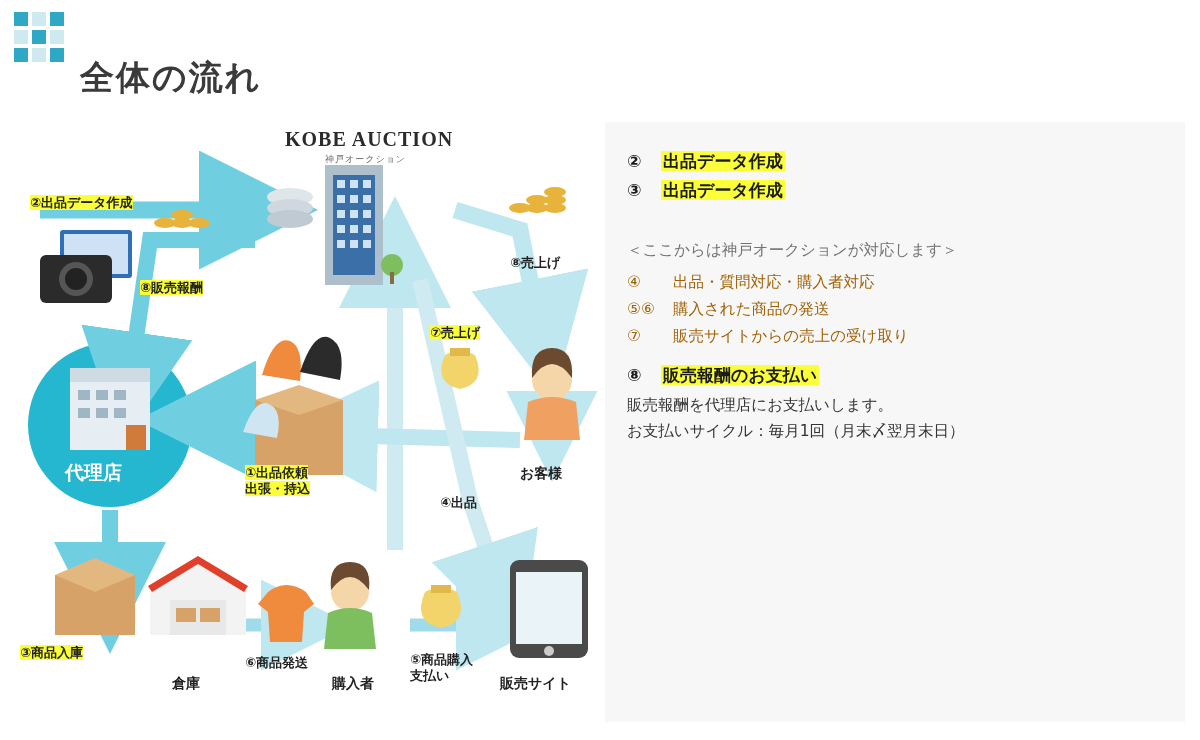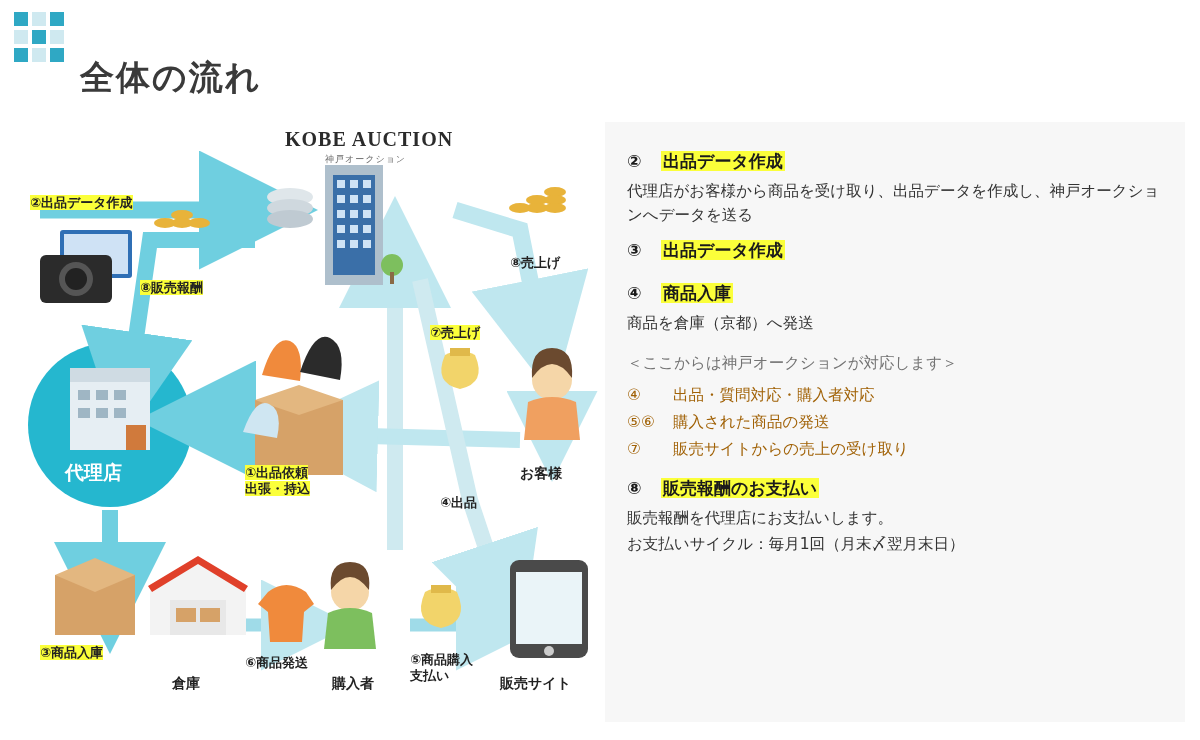--- a/index.html
+++ b/index.html
@@ -241,21 +241,21 @@
   <div class="dlabel" style="left:30px;top:115px;">
     <span class="hl">②出品データ作成</span>
   </div>
   <div class="dlabel" style="left:140px;top:200px;">
     <span class="hl">⑧販売報酬</span>
   </div>
   <div class="dlabel" style="left:245px;top:385px;">
     <span class="hl">①出品依頼</span><br>
     <span class="hl">出張・持込</span>
   </div>
-  <div class="dlabel" style="left:40px;top:565px;">
+  <div class="dlabel" style="left:20px;top:565px;">
     <span class="hl">③商品入庫</span>
   </div>
   <div class="dlabel" style="left:245px;top:575px;">
     <span>⑥商品発送</span>
   </div>
   <div class="dlabel" style="left:410px;top:572px;">
     <span>⑤商品購入</span><br>
     <span>支払い</span>
   </div>
   <div class="dlabel" style="left:440px;top:415px;">
@@ -276,37 +276,30 @@
 </div>
 
 <div class="panel">
   <div class="panel-inner">
 
 
     <div class="row">
       <div class="hd">
         <span class="num">②</span><span class="txt">出品データ作成</span>
       </div>
-      <p class="body-text">代理店がお客様から商品を受け取り、出品データを作成し、神戸オークションへデータを送る</p>
     </div>
 
     <div class="row">
       <div class="hd">
         <span class="num">③</span><span class="txt">出品データ作成</span>
       </div>
     </div>
 
     <div class="gap"></div>
 
-    <div class="row">
-      <div class="hd">
-        <span class="num">④</span><span class="txt">商品入庫</span>
-      </div>
-      <p class="body-text">商品を倉庫（京都）へ発送</p>
-    </div>
 
     <div class="sec-note">＜ここからは神戸オークションが対応します＞</div>
 
     <div class="li">
       <span class="n">④</span><span>出品・質問対応・購入者対応</span>
     </div>
     <div class="li">
       <span class="n">⑤⑥</span><span>購入された商品の発送</span>
     </div>
     <div class="li">

